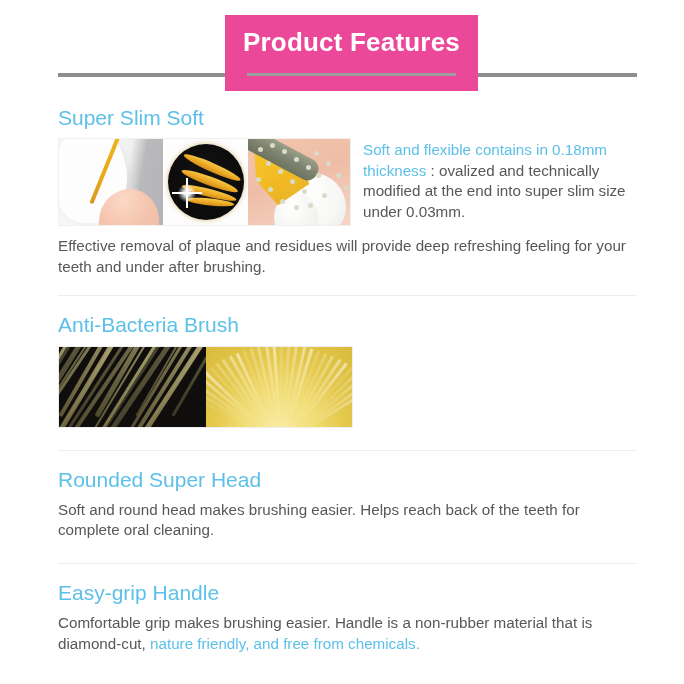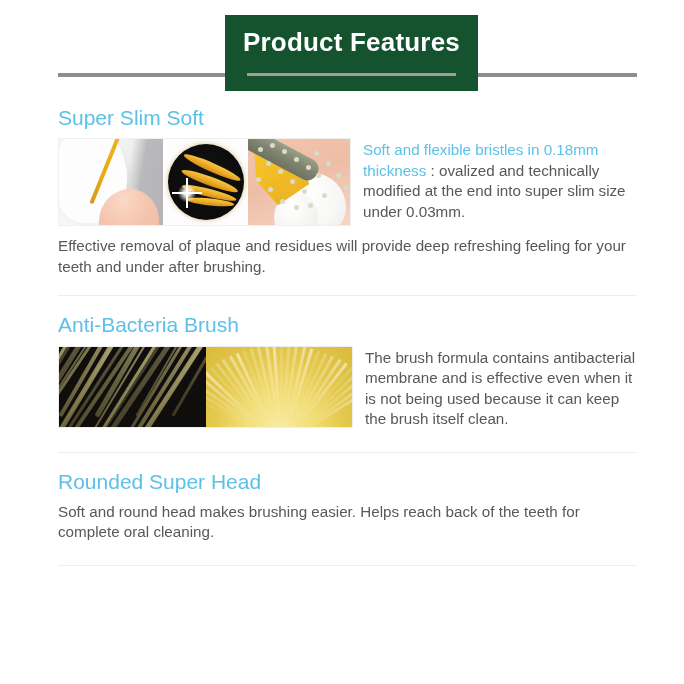--- a/index.html
+++ b/index.html
@@ -32,21 +32,21 @@
     top: 73px;
     height: 4px;
     background: #8e8e8e;
   }
   .header-box {
     position: absolute;
     left: 225px;
     top: 15px;
     width: 253px;
     height: 76px;
-    background: #14532d;
+    background: #ec4899;
     display: flex;
     align-items: flex-start;
     justify-content: center;
     padding-top: 13px;
   }
   .header-title {
     color: #ffffff;
     font-size: 26px;
     font-weight: bold;
     letter-spacing: 0.2px;
@@ -316,21 +316,21 @@
               <i style="left: 74px; top: 54px;"></i>
               <i style="left: 60px; top: 64px;"></i>
               <i style="left: 46px; top: 66px;"></i>
               <i style="left: 32px; top: 60px;"></i>
             </div>
         </div>
 
       </div>
 
       <div class="media-text body-text">
-        <span class="hi">Soft and flexible bristles in 0.18mm thickness</span><span> : ovalized and technically modified at the end into super slim size under 0.03mm.</span>
+        <span class="hi">Soft and flexible contains in 0.18mm thickness</span><span> : ovalized and technically modified at the end into super slim size under 0.03mm.</span>
       </div>
 
     </div>
 
     <div class="body-text" style="margin-top:10px;">Effective removal of plaque and residues will provide deep refreshing feeling for your teeth and under after brushing.</div>
   </div>
 
   <div class="divider" style="margin-top:18px;"></div>
 
   <div class="section" style="margin-top:16px;">
@@ -390,28 +390,33 @@
             <i style="left: 83.6px; transform: rotate(33.6deg); opacity: 0.59;"></i>
             <i style="left: 84.8px; transform: rotate(37.8deg); opacity: 0.72;"></i>
             <i style="left: 86px; transform: rotate(42deg); opacity: 0.2;"></i>
             <i style="left: 87.2px; transform: rotate(46.2deg); opacity: 0.33;"></i>
             <i style="left: 88.4px; transform: rotate(50.4deg); opacity: 0.46;"></i>
             <i style="left: 89.6px; transform: rotate(54.6deg); opacity: 0.59;"></i>
             <i style="left: 90.8px; transform: rotate(58.8deg); opacity: 0.72;"></i>
           </div>
       </div>
 
-      <div class="media-text body-text">The brush formula contains antibacterial membrane and is effective even when it is not being used because it can keep the brush itself clean.</div>
 
     </div>
   </div>
 
   <div class="divider" style="margin-top:22px;"></div>
 
   <div class="section" style="margin-top:16px;">
     <div class="section-title">Rounded Super Head</div>
     <div class="body-text">Soft and round head makes brushing easier. Helps reach back of the teeth for complete oral cleaning.</div>
   </div>
 
   <div class="divider" style="margin-top:22px;"></div>
 
+  <div class="section" style="margin-top:16px;">
+    <div class="section-title">Easy-grip Handle</div>
+    <div class="body-text">
+      <span>Comfortable grip makes brushing easier. Handle is a non-rubber material that is diamond-cut, </span><span class="hi">nature friendly, and free from chemicals.</span>
+    </div>
+  </div>
 
 </div>
 
 </body></html>

